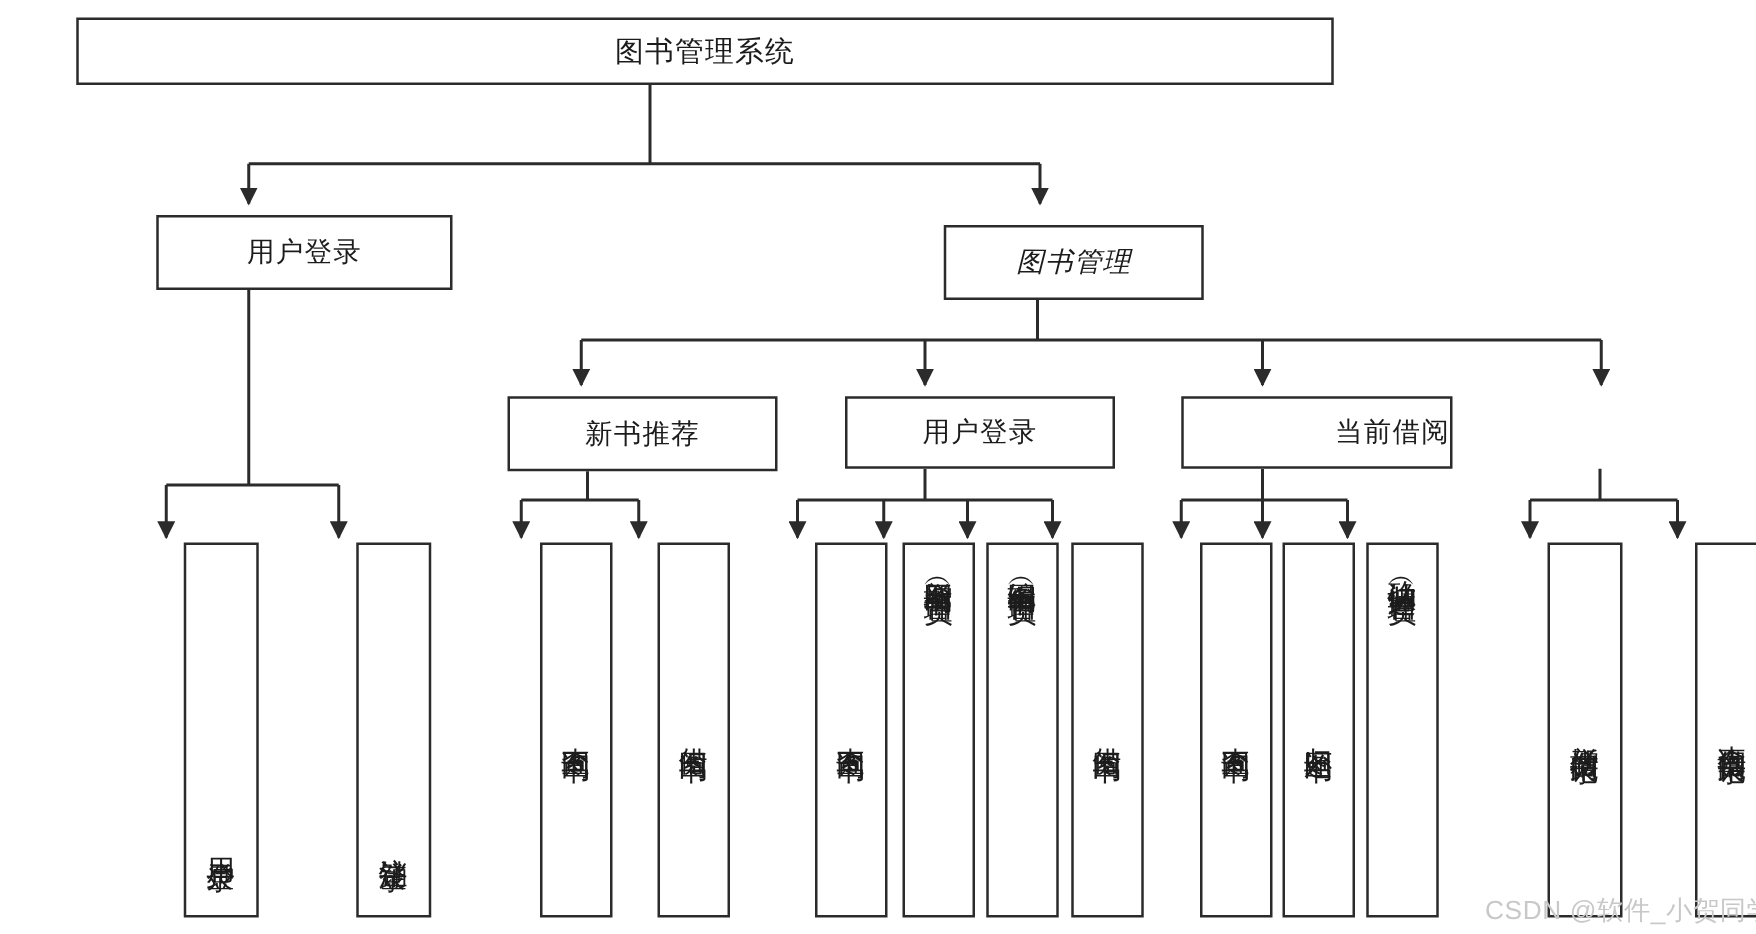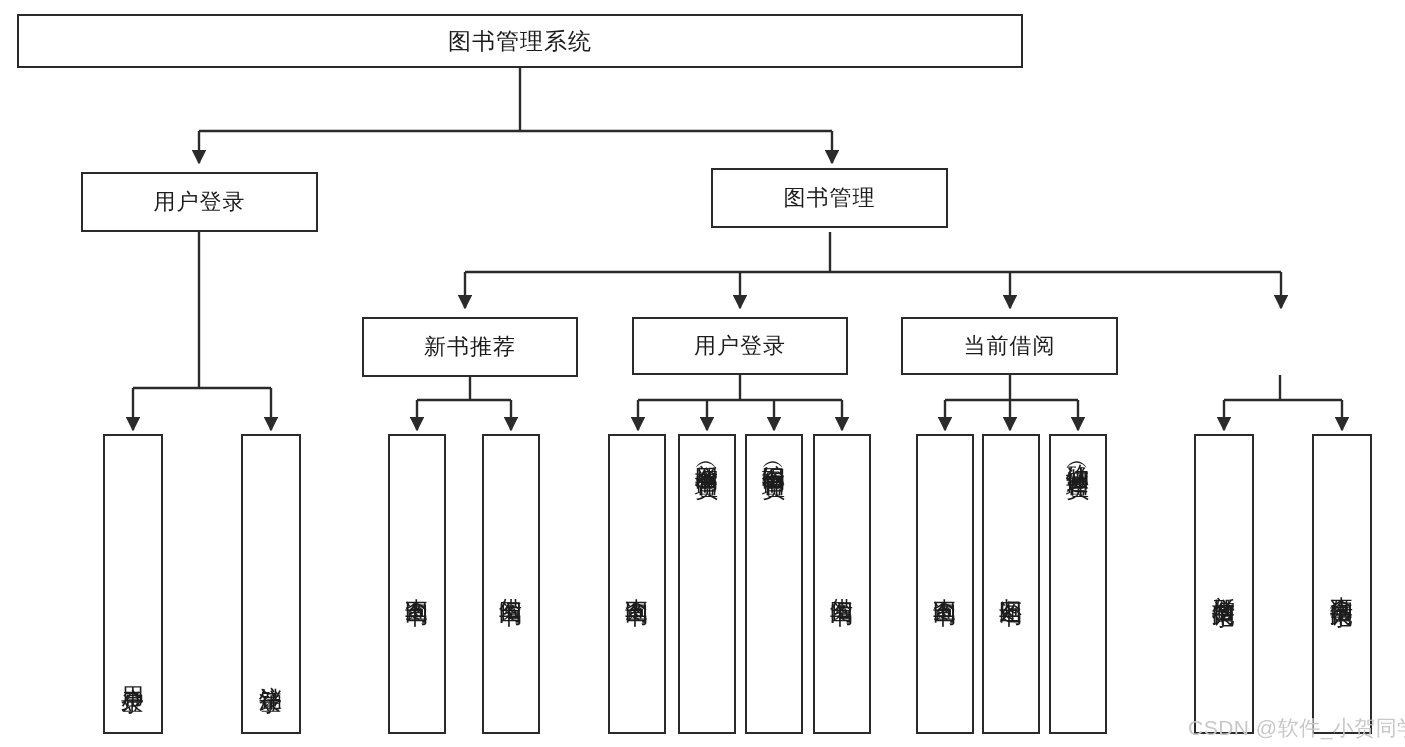--- a/index.html
+++ b/index.html
@@ -13,20 +13,21 @@
   svg.connectors{position:absolute;left:0;top:0;width:1405px;height:747px;pointer-events:none;}
   .node{
     position:absolute;
     box-sizing:border-box;
     background:#ffffff;
     border:2.2px solid #2b2b2b;
     display:flex;
     align-items:center;
     justify-content:center;
     color:#1c1c1c;
+    margin-left:44px;
   }
   .node .lbl{
     font-size:22px;
     line-height:1.15;
     letter-spacing:1px;
     white-space:nowrap;
   }
   .node.root .lbl{font-size:23px;}
   .leaf{
     border:2.2px solid #2b2b2b;
@@ -112,31 +113,31 @@
     </g>
   </svg>
 
   <div class="node root" style="left:17px;top:14px;width:1006px;height:54px;">
     <span class="lbl">图书管理系统</span>
   </div>
 
   <div class="node" style="left:81px;top:172px;width:237px;height:60px;">
     <span class="lbl">用户登录</span>
   </div>
-  <div class="node" style="left:711px;top:168px;width:237px;height:60px;">
+  <div class="node" style="left:711px;top:180px;width:208px;height:60px;font-style:italic;">
     <span class="lbl">图书管理</span>
   </div>
 
   <div class="node" style="left:362px;top:317px;width:216px;height:60px;">
     <span class="lbl">新书推荐</span>
   </div>
   <div class="node" style="left:632px;top:317px;width:216px;height:58px;">
     <span class="lbl">用户登录</span>
   </div>
-  <div class="node" style="left:901px;top:317px;width:217px;height:58px;">
+  <div class="node" style="left:901px;top:317px;width:217px;height:58px;justify-content:flex-end;">
     <span class="lbl">当前借阅</span>
   </div>
 
   <div class="node leaf align-bottom" style="left:103px;top:434px;width:60px;height:300px;">
     <span class="lbl">用户登录</span>
   </div>
   <div class="node leaf align-bottom" style="left:241px;top:434px;width:60px;height:300px;">
     <span class="lbl">注销登录</span>
   </div>
 

